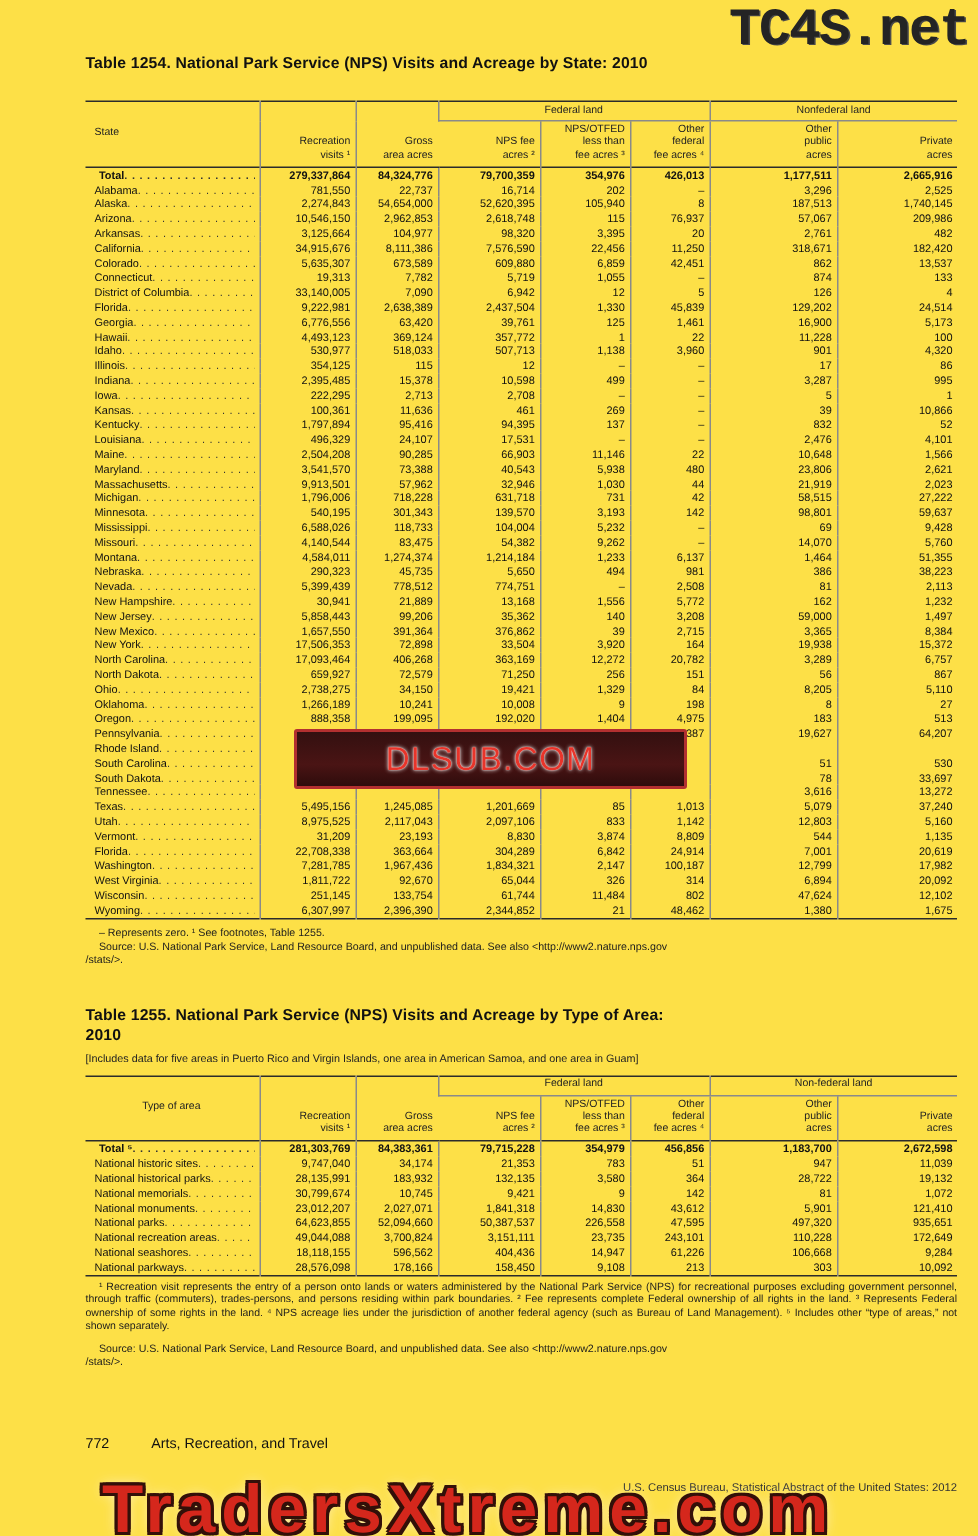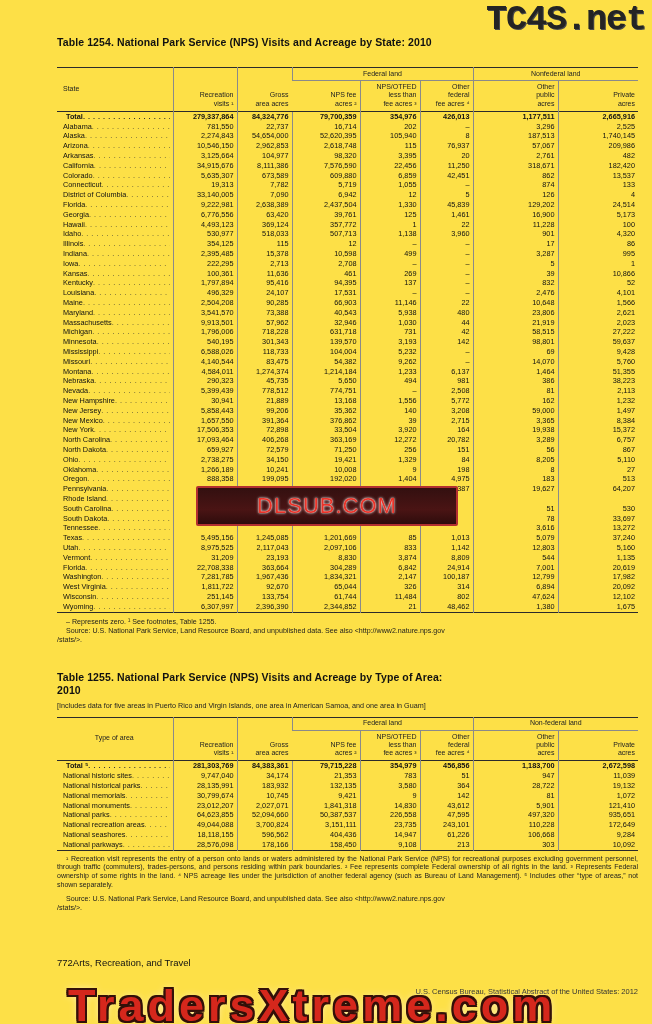--- a/index.html
+++ b/index.html
@@ -59,21 +59,21 @@
   .fnblock .line { display:block; }
   .fnblock .ind { padding-left:9px; }
   .fnpara {
     margin-top:4px; font-size:7px; line-height:8.8px; text-align:justify;
     text-indent:9px; color:#1c1c1c;
   }
 
   .page-footer-left {
     position:absolute; left:57px; top:957px; font-size:9.5px; color:#111;
   }
-  .page-footer-left .num { margin-right:0; }
+  .page-footer-left .num { margin-right:28px; }
   .page-footer-right {
     position:absolute; right:14px; top:987px; font-size:7.5px; color:#333; white-space:nowrap;
   }
 
   
   .wm-top {
     position:absolute; top:0px; right:6px; z-index:12;
     font-size:35px; font-weight:bold; letter-spacing:-1px;
     color:#242424; text-shadow:1px 1px 0 #4a4a4a;
     font-family:Liberation Mono, monospace;

